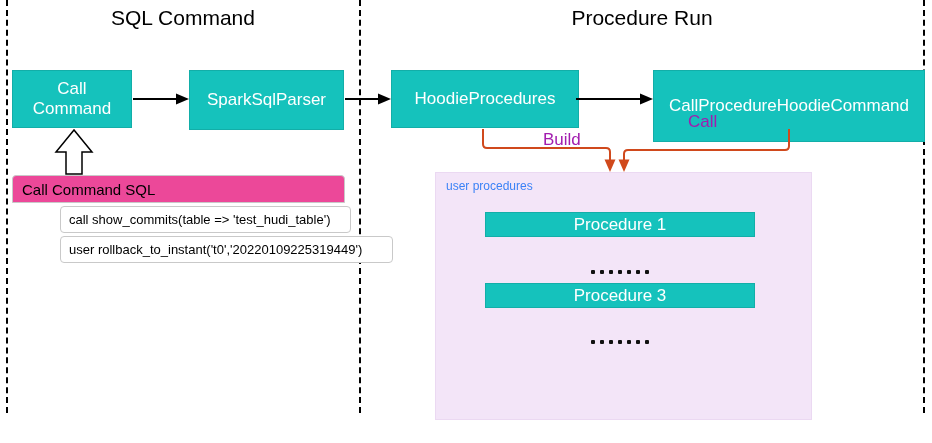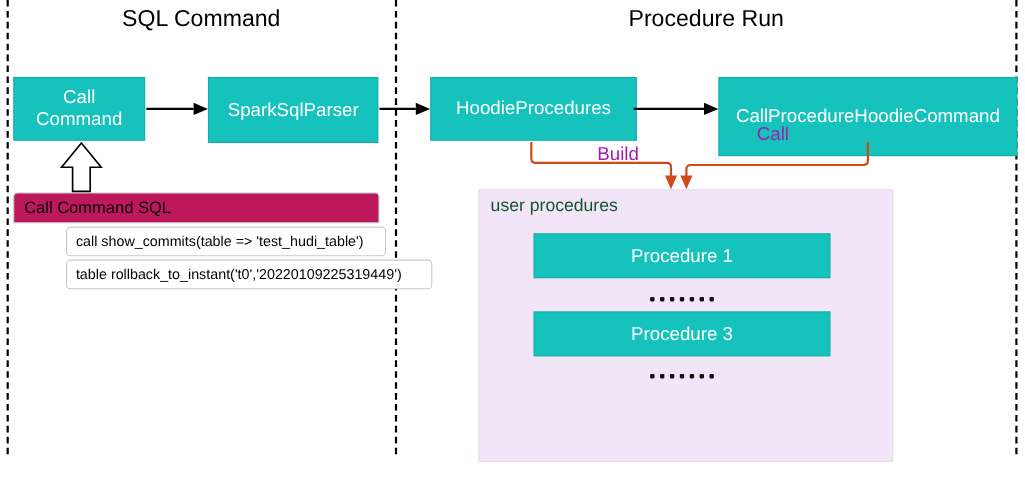--- a/index.html
+++ b/index.html
@@ -16,38 +16,38 @@
     position:absolute;background:#15C2BC;border:1px solid rgba(0,0,0,0.10);
     display:flex;align-items:center;justify-content:center;text-align:center;
     color:#ffffff;font-size:17px;line-height:20px;box-sizing:border-box;
   }
   .edge-label{
     position:absolute;width:60px;text-align:left;font-size:17px;color:#a21caf;
   }
   
   .sql-header{
     position:absolute;left:12px;top:175px;width:333px;height:28px;box-sizing:border-box;
-    background:#be185d;border:1px solid #C9C9C9;border-radius:4px 4px 0 0;
+    background:#ec4899;border:1px solid #C9C9C9;border-radius:4px 4px 0 0;
     display:flex;align-items:center;padding:0 9px;font-size:15px;color:#000;
   }
   .sql-row{
     position:absolute;left:12px;box-sizing:border-box;height:27px;
     background:#ffffff;border:1px solid #C9C9C9;border-radius:4px;
     display:flex;align-items:center;padding:4px 8px;font-size:13px;white-space:nowrap;color:#000;margin-left:48px;
   }
   
   .purple-panel{
     position:absolute;left:435px;top:172px;width:377px;height:248px;
     background:#F3E5F8;border:1px solid #EBD9F2;box-sizing:border-box;
   }
   .purple-label{
-    position:absolute;left:446px;top:179px;font-size:16px;color:#14532d;
+    position:absolute;left:446px;top:179px;font-size:12px;color:#3b82f6;
   }
   .proc-node{
-    position:absolute;left:485px;width:270px;height:41px;
+    position:absolute;left:485px;width:270px;height:25px;
     background:#15C2BC;border:1px solid rgba(0,0,0,0.10);box-sizing:border-box;
     display:flex;align-items:center;justify-content:center;
     color:#fff;font-size:17px;
   }
   .dots{
     position:absolute;left:485px;width:270px;height:6px;
     display:flex;align-items:center;justify-content:center;gap:5px;
   }
   .dots span{display:block;width:4px;height:4px;background:#111;border-radius:1px;}
   svg.overlay{position:absolute;left:0;top:0;pointer-events:none;}
@@ -67,21 +67,21 @@
   <div class="node" style="left:12px;top:70px;width:120px;height:58px;padding:0 14px">Call Command</div>
   <div class="node" style="left:189px;top:70px;width:155px;height:60px">SparkSqlParser</div>
   <div class="node" style="left:391px;top:70px;width:188px;height:58px">HoodieProcedures</div>
   <div class="node" style="left:653px;top:70px;width:272px;height:72px">CallProcedureHoodieCommand</div>
 
   <div class="edge-label" style="left:543px;top:130px">Build</div>
   <div class="edge-label" style="left:688px;top:112px">Call</div>
 
   <div class="sql-header">Call Command SQL</div>
   <div class="sql-row" style="top:206px;width:291px">call show_commits(table =&gt; 'test_hudi_table')</div>
-  <div class="sql-row" style="top:236px;width:333px">table rollback_to_instant('t0','20220109225319449')</div>
+  <div class="sql-row" style="top:236px;width:333px">user rollback_to_instant('t0','20220109225319449')</div>
 
   <div class="purple-panel"></div>
   <div class="purple-label">user procedures</div>
 
   <div class="proc-node" style="top:212px">Procedure 1</div>
   <div class="dots" style="top:269px">
     <span></span>
       <span></span>
       <span></span>
       <span></span>

